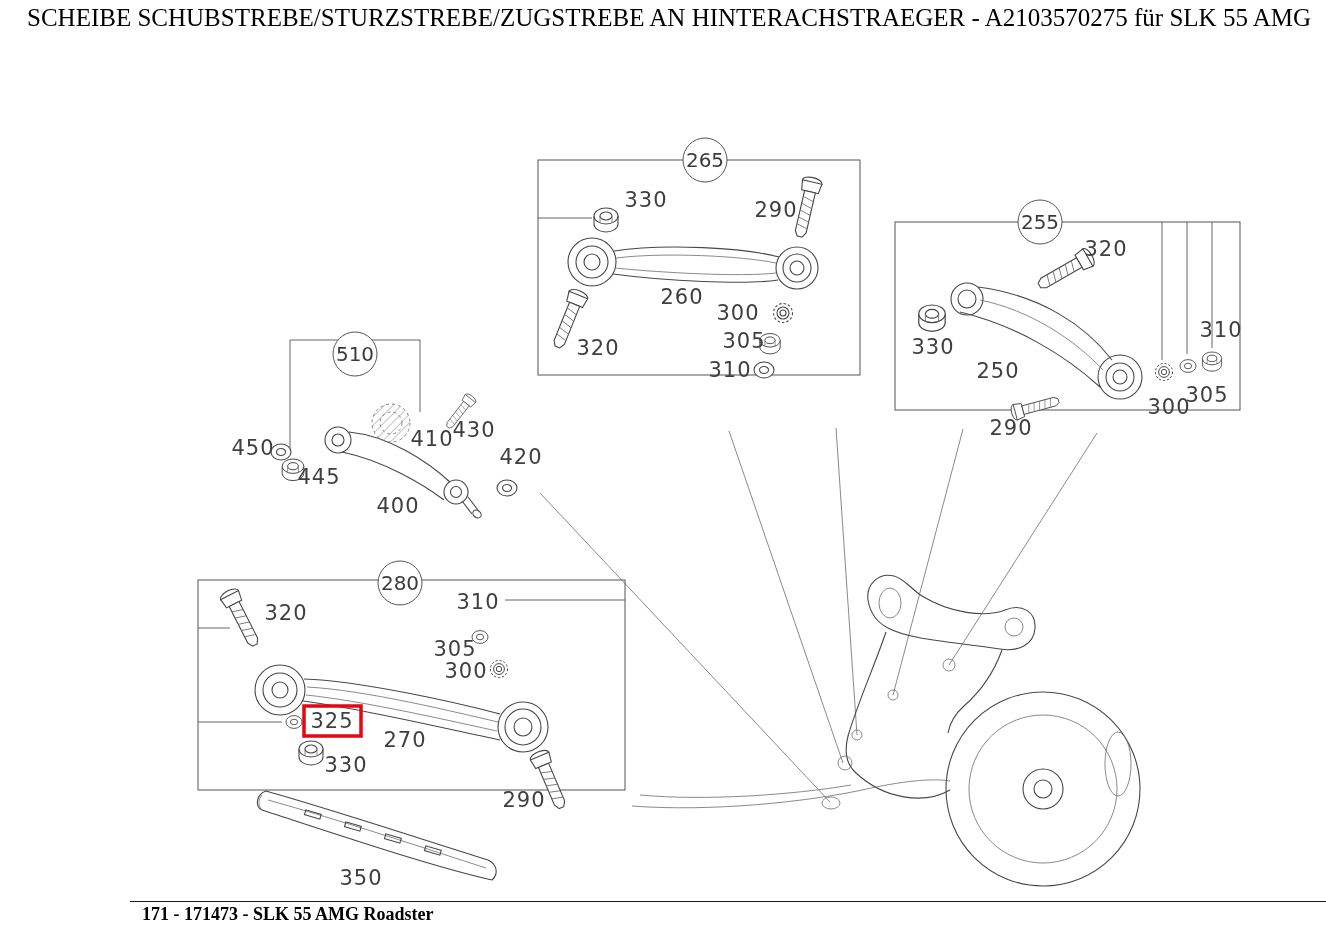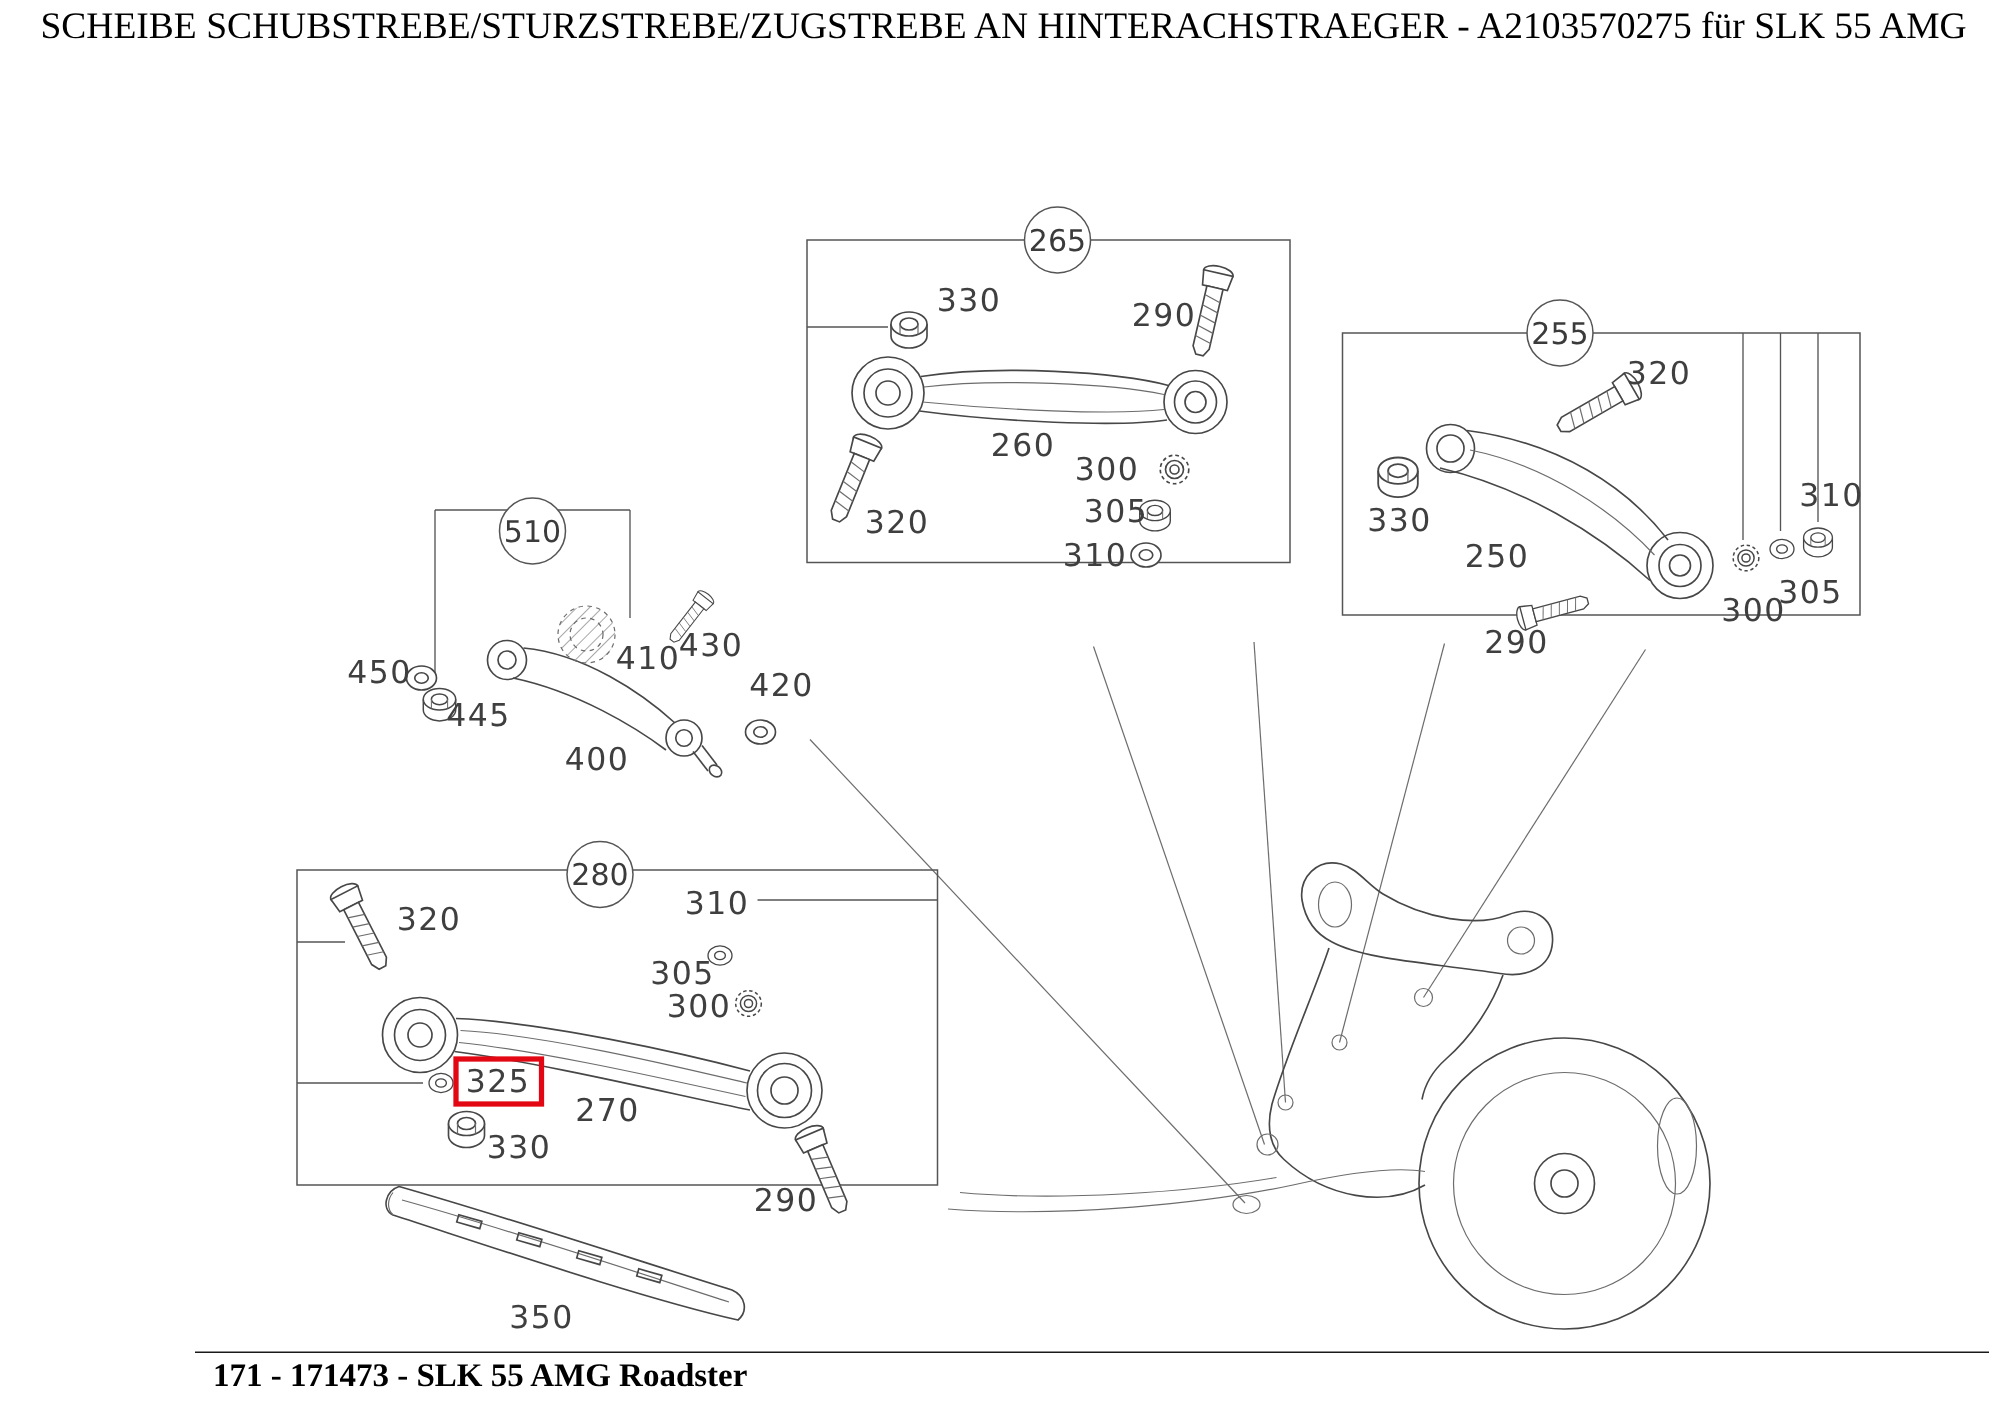--- a/index.html
+++ b/index.html
@@ -16,21 +16,21 @@
     width: 1299px;
     font-size: 25px; color: #000;
     white-space: nowrap; overflow: hidden;
   }
   .footer-rule {
     position: absolute; left: 130px; right: 0; top: 901px;
     border-top: 1.6px solid #1a1a1a;
   }
   .footer-text {
     position: absolute; left: 142px; top: 904px;
-    font-size: 22px; font-weight: 600; color: #000;
+    font-size: 18px; font-weight: 600; color: #000;
   }
 
   svg.diagram { position: absolute; left: 0; top: 0; }
 
   .frame  { fill: none; stroke: #555; stroke-width: 1; }
   .tick   { fill: none; stroke: #555; stroke-width: 0.9; }
   .p  { fill: #fff; stroke: #474747; stroke-width: 1.1; }
   .pn { fill: none; stroke: #474747; stroke-width: 1.1; }
   .t  { fill: none; stroke: #6c6c6c; stroke-width: 0.8; }
   .badge { fill: #fff; stroke: #555; stroke-width: 1; }

